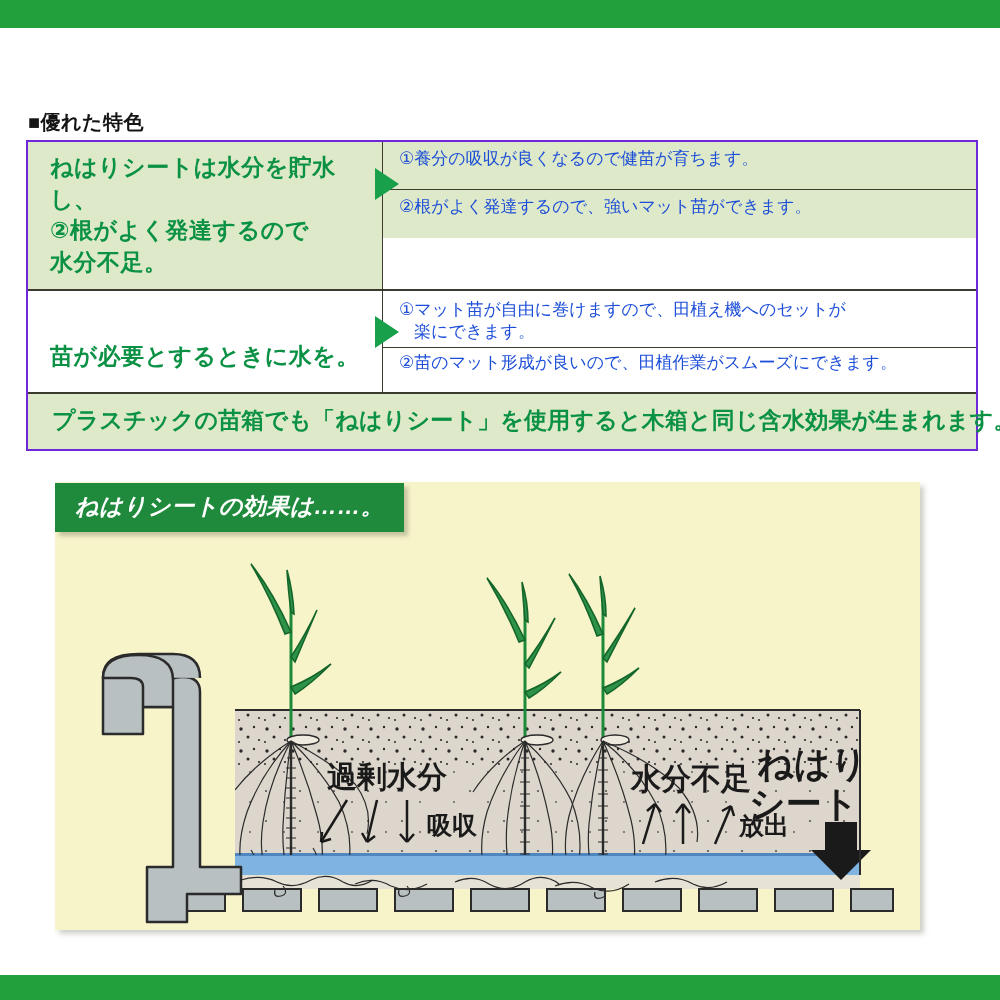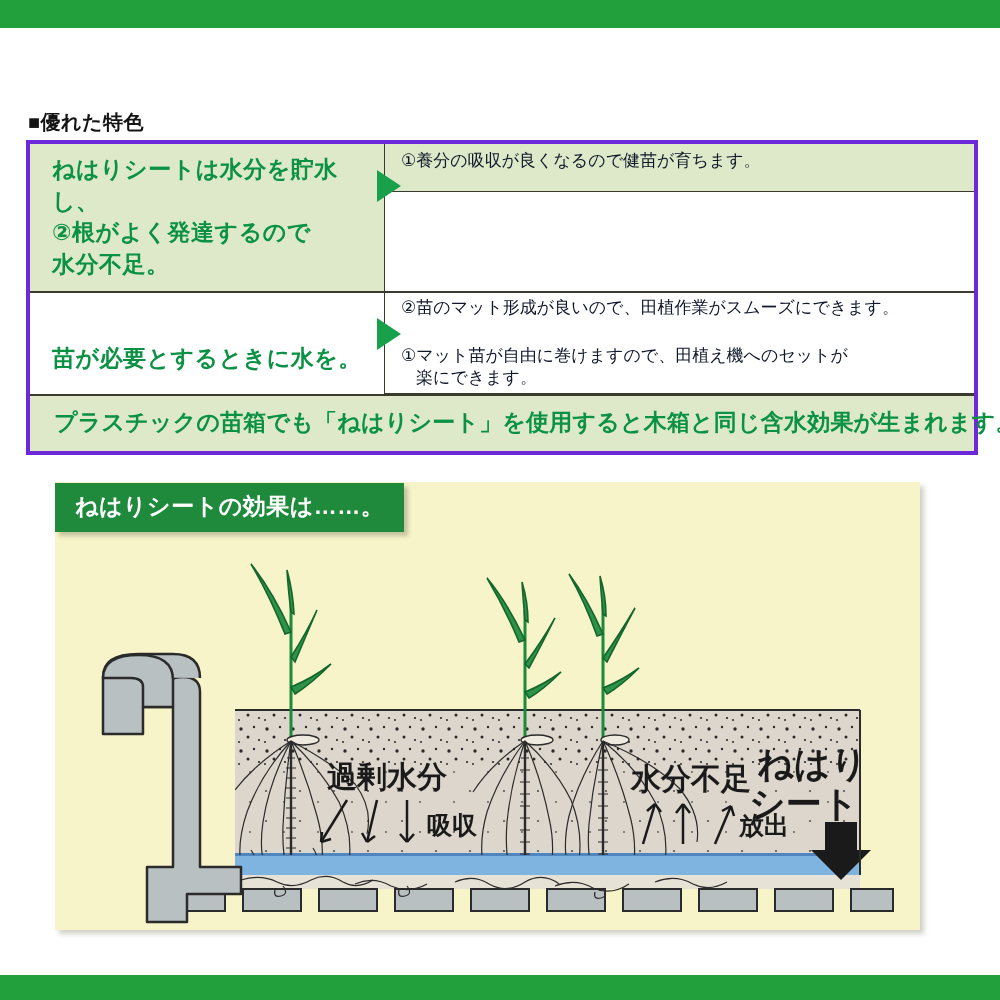--- a/index.html
+++ b/index.html
@@ -37,21 +37,21 @@
     white-space: nowrap;
     font-family: Liberation Serif, serif;
   }
 
   
   .feature-table {
     position: absolute;
     left: 26px;
     top: 140px;
     width: 952px;
-    border: 4px solid #6d28d9;
+    border: 2px solid #6d28d9;
     box-sizing: border-box;
     background: #ffffff;
   }
   .trow {
     display: flex;
     position: relative;
   }
   .trow.sep {
     border-bottom: 2px solid #3a3a2e;
   }
@@ -72,21 +72,21 @@
   }
   .cell-right {
     flex: 1;
     display: flex;
     flex-direction: column;
   }
   .sub-cell {
     box-sizing: border-box;
     padding: 11px 14px 24px 16px;
     font-size: 17px;
-    color: #0f172a;
+    color: #1d4ed8;
     line-height: 1.33;
     display: flex;
     align-items: center;
   }
   .sub-cell.divider {
     border-bottom: 1.5px solid #3a3a2e;
   }
 
   .row-green .cell-left,
   .row-green .sub-cell { background: #dde9c8; }
@@ -143,20 +143,21 @@
     top: 483px;
     background: #1f8a3c;
     color: #ffffff;
     font-size: 23px;
     font-weight: bold;
     padding: 8px 20px 10px 20px;
     letter-spacing: 0.5px;
     white-space: nowrap;
     box-shadow: 4px 4px 4px rgba(120,120,100,0.4);
     z-index: 6;
+    font-style: italic;
   }
   .illo-svg { display: block; }
 
   .diag-text {
     font-family: "DejaVu Sans", "Liberation Sans", sans-serif;
     fill: #1a1a1a;
   }
 </style>
 </head>
 <body>
@@ -171,39 +172,40 @@
     <div class="arrow-marker" style="top:26px"></div>
     <div class="cell-left">
       <div class="cell-left-text">
         <span>ねはりシートは水分を貯水し、</span><br>
         <span>②根がよく発達するので</span><br>
         <span>水分不足。</span>
       </div>
     </div>
     <div class="cell-right">
       <div class="sub-cell divider">①養分の吸収が良くなるので健苗が育ちます。</div>
+      <div class="sub-cell">②根がよく発達するので、強いマット苗ができます。</div>
     </div>
   </div>
 
   <div class="trow sep row-white row2">
     <div class="arrow-marker" style="top:25px"></div>
     <div class="cell-left">
       <div class="cell-left-text">
         <br>
         <span>苗が必要とするときに水を。</span>
       </div>
     </div>
     <div class="cell-right">
-      <div class="sub-cell sub-cell-short">②苗のマット形成が良いので、田植作業がスムーズにできます。</div>
       <div class="sub-cell divider sub-cell-tall">
         <span class="multiline">
           <span>①マット苗が自由に巻けますので、田植え機へのセットが</span>
           <span class="indent">楽にできます。</span>
         </span>
       </div>
+      <div class="sub-cell sub-cell-short">②苗のマット形成が良いので、田植作業がスムーズにできます。</div>
     </div>
   </div>
 
   <div class="banner-row">
     <div class="banner-text">プラスチックの苗箱でも「ねはりシート」を使用すると木箱と同じ含水効果が生まれます。</div>
   </div>
 </div>
 
 <div class="illustration">
   <svg class="illo-svg" width="865" height="448" viewBox="0 0 865 448" xmlns="http://www.w3.org/2000/svg">

